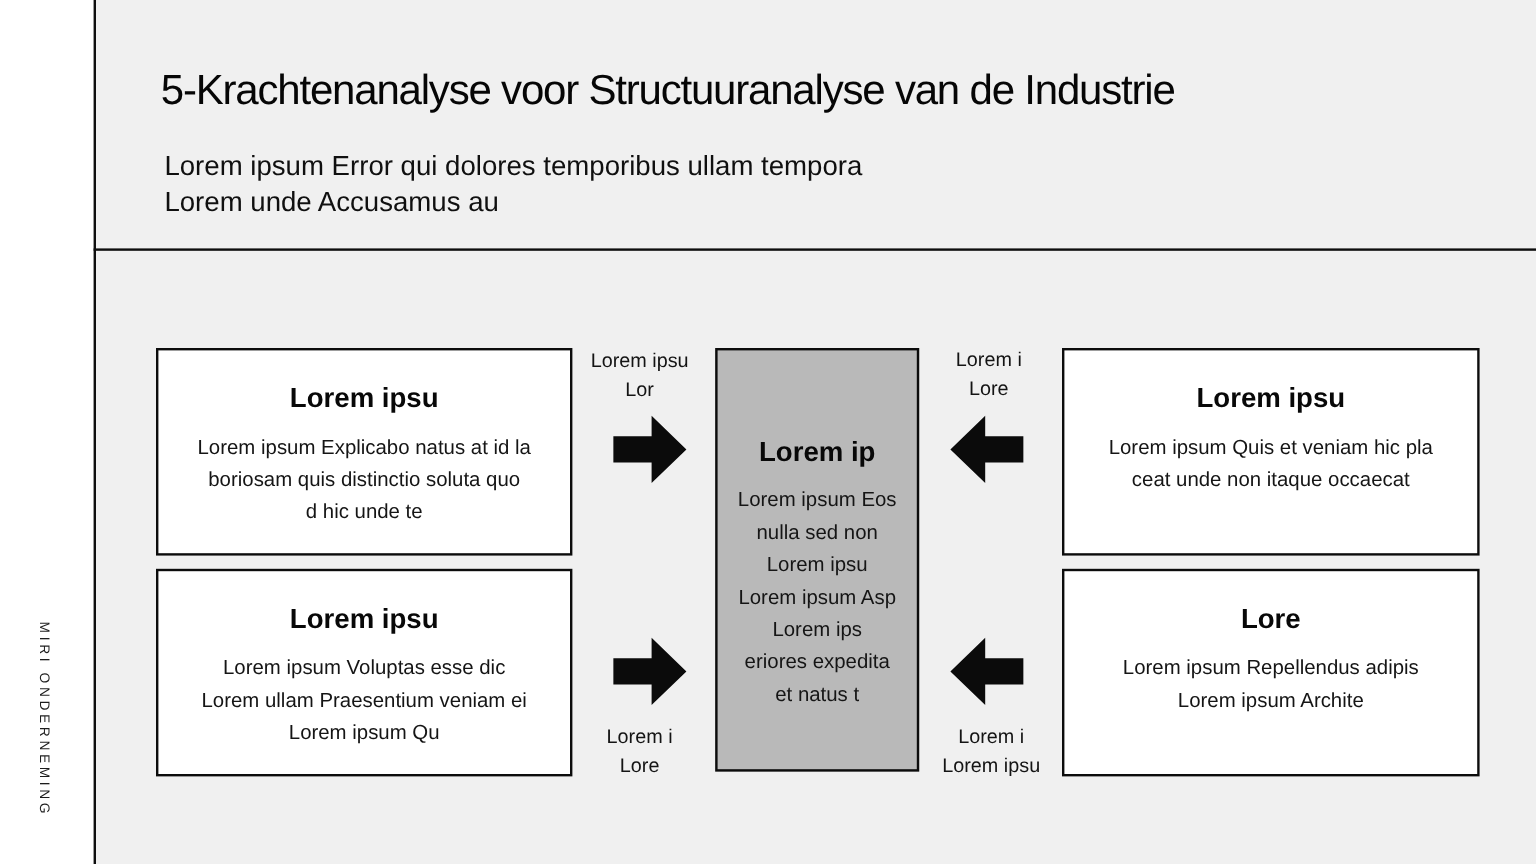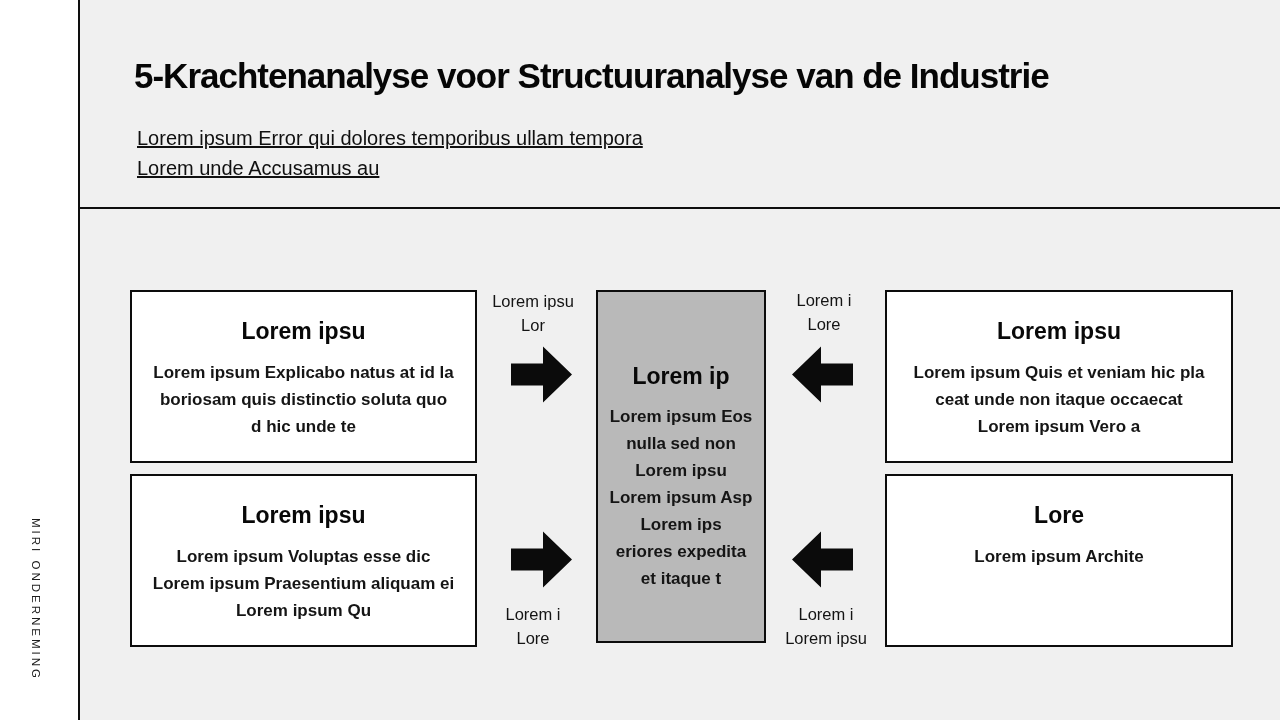--- a/index.html
+++ b/index.html
@@ -43,32 +43,31 @@
     left: 78px; top: 207px;
     width: 1202px; height: 2px;
     background: #0e0e0e;
   }
 
   .title {
     position: absolute;
     left: 134px; top: 54px;
     font-size: 35px;
     line-height: 44px;
-    font-weight: bold;
+    font-weight: normal;
     letter-spacing: -1px;
     color: #060606;
     white-space: nowrap;
   }
   .subtitle {
     position: absolute;
     left: 137px; top: 123px;
-    font-size: 20px;
+    font-size: 23px;
     line-height: 30px;
     color: #101010;
-    text-decoration: underline;
   }
 
   
   .fbox {
     position: absolute;
     background: #ffffff;
     border: 2px solid #0c0c0c;
     text-align: center;
     padding-top: 24px;
   }
@@ -76,21 +75,20 @@
     font-size: 23px;
     line-height: 30px;
     font-weight: bold;
     color: #080808;
     margin-bottom: 13px;
   }
   .fbox .bline {
     font-size: 17px;
     line-height: 27px;
     color: #151515;
-    font-weight: bold;
   }
   .box-tl { left: 130px; top: 290px; width: 347px; height: 173px; }
   .box-bl { left: 130px; top: 474px; width: 347px; height: 173px; }
   .box-tr { left: 885px; top: 290px; width: 348px; height: 173px; }
   .box-br { left: 885px; top: 474px; width: 348px; height: 173px; }
 
   .box-center {
     left: 596px; top: 290px;
     width: 170px; height: 353px;
     background: #b9b9b9;
@@ -149,44 +147,44 @@
   <section class="fbox box-tl">
     <h3>Lorem ipsu</h3>
     <div class="bline">Lorem ipsum Explicabo natus at id la</div>
     <div class="bline">boriosam quis distinctio soluta quo</div>
     <div class="bline">d hic unde te</div>
   </section>
 
   <section class="fbox box-bl">
     <h3>Lorem ipsu</h3>
     <div class="bline">Lorem ipsum Voluptas esse dic</div>
-    <div class="bline">Lorem ipsum Praesentium aliquam ei</div>
+    <div class="bline">Lorem ullam Praesentium veniam ei</div>
     <div class="bline">Lorem ipsum Qu</div>
   </section>
 
   <section class="fbox box-center">
     <h3>Lorem ip</h3>
     <div class="bline">Lorem ipsum Eos</div>
     <div class="bline">nulla sed non</div>
     <div class="bline">Lorem ipsu</div>
     <div class="bline">Lorem ipsum Asp</div>
     <div class="bline">Lorem ips</div>
     <div class="bline">eriores expedita</div>
-    <div class="bline">et itaque t</div>
+    <div class="bline">et natus t</div>
   </section>
 
   <section class="fbox box-tr">
     <h3>Lorem ipsu</h3>
     <div class="bline">Lorem ipsum Quis et veniam hic pla</div>
     <div class="bline">ceat unde non itaque occaecat</div>
-    <div class="bline">Lorem ipsum Vero a</div>
   </section>
 
   <section class="fbox box-br">
     <h3>Lore</h3>
+    <div class="bline">Lorem ipsum Repellendus adipis</div>
     <div class="bline">Lorem ipsum Archite</div>
   </section>
 
   <div class="arrow arr-tl">
     <svg viewBox="0 0 62 58" xmlns="http://www.w3.org/2000/svg">
       <polygon points="0,18 32,18 32,1 61,29 32,57 32,40 0,40" fill="#0b0b0b"></polygon>
     </svg>
   </div>
   <div class="arrow arr-bl">
     <svg viewBox="0 0 62 58" xmlns="http://www.w3.org/2000/svg">

